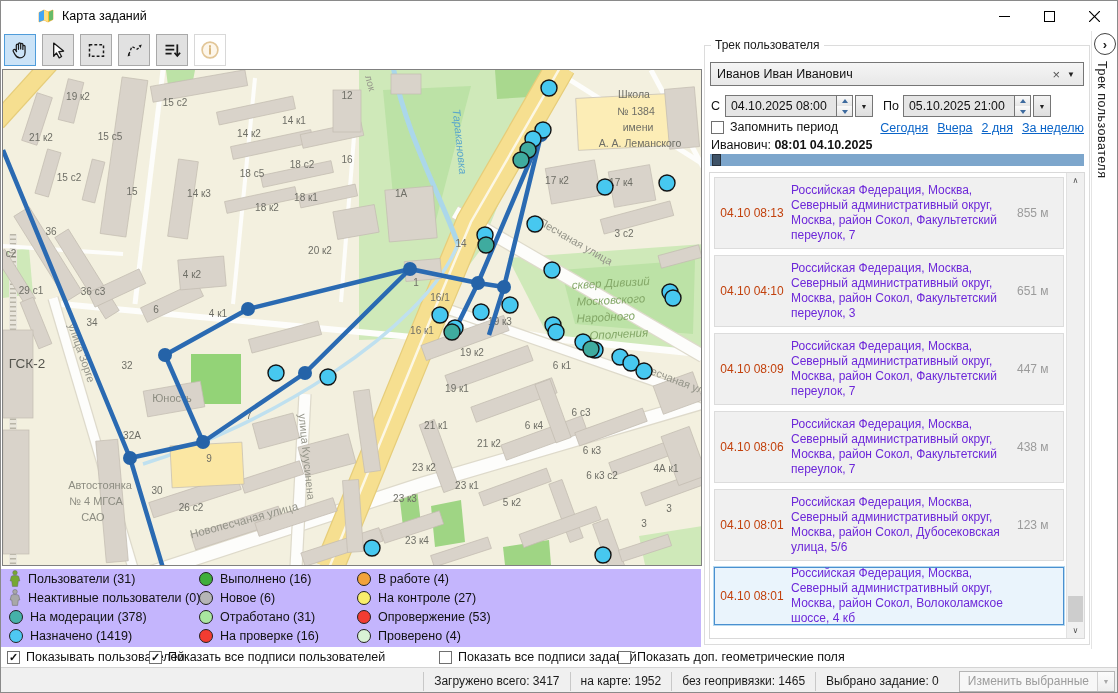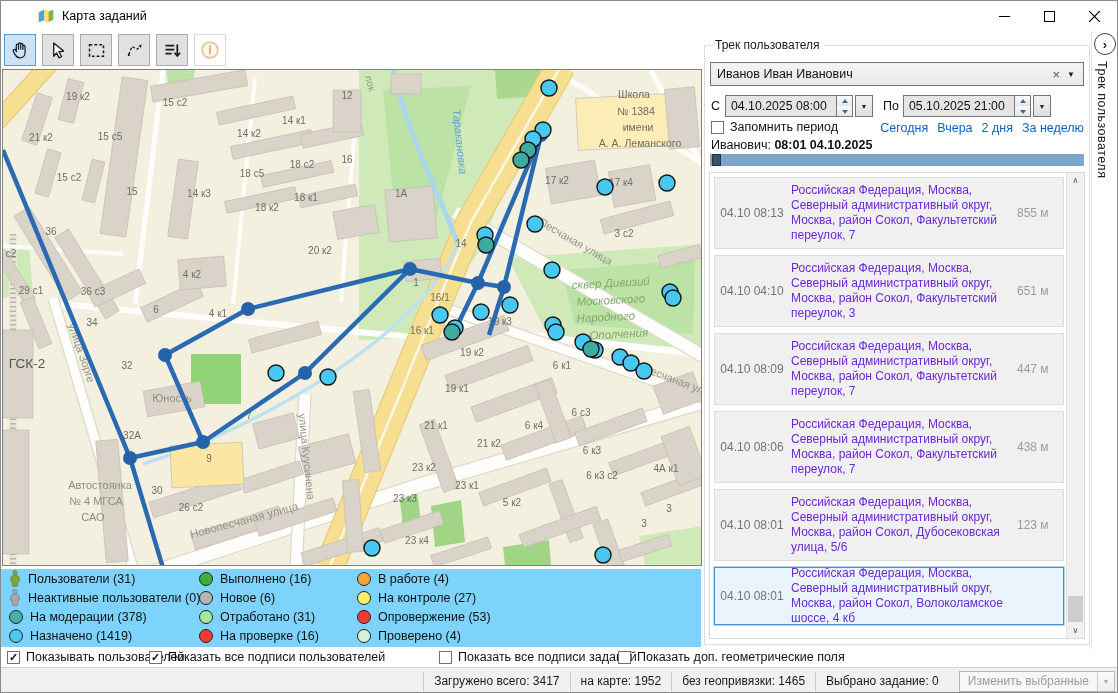--- a/index.html
+++ b/index.html
@@ -40,44 +40,44 @@
   .spin .up::after{content:"";border:3px solid transparent;border-bottom:4px solid #3d6a9e;margin-top:-4px;}
   .spin .dn::after{content:"";border:3px solid transparent;border-top:4px solid #3d6a9e;margin-bottom:-4px;}
   .dd-btn{position:absolute;top:0;width:18px;height:22px;border:1px solid #767676;
     background:linear-gradient(#f3f3f3,#dedede);display:flex;align-items:center;justify-content:center;
     font-size:7px;color:#222;box-sizing:border-box;}
   .cb-row{position:absolute;top:74px;left:6px;right:5px;height:16px;font-size:12.5px;color:#111;}
   .checkbox{width:13px;height:13px;border:1px solid #707070;background:#fff;display:inline-flex;
     align-items:center;justify-content:center;font-size:11px;font-weight:bold;color:#111;box-sizing:border-box;flex:none;}
   .cb-inline{display:flex;align-items:center;gap:6px;}
   .links{position:absolute;right:0;top:1px;display:flex;gap:9px;}
-  .link{color:#0a64c8;font-size:12.5px;cursor:pointer;}
+  .link{color:#0a64c8;text-decoration:underline;font-size:12.5px;cursor:pointer;}
   .sel-row{position:absolute;top:92px;left:6px;font-size:12.5px;color:#111;}
   .sel-val{font-weight:bold;}
   .slider{position:absolute;top:108px;left:5px;right:5px;height:12px;background:#7da6cc;}
   .slider-thumb{position:absolute;left:2px;top:0;width:9px;height:12px;background:#3d5166;border:1px solid #26303c;box-sizing:border-box;}
   .track-list{position:absolute;left:4px;right:4px;top:126px;bottom:5px;border:1px solid #d9d9d9;background:#fff;overflow:hidden;}
   .ti-container{position:absolute;left:0;right:17px;top:0;bottom:0;padding:4px 3px 0 4px;}
   .track-item{display:flex;align-items:center;background:#f0f0f0;border:1px solid #dcdcdc;box-sizing:border-box;
     height:72px;margin-bottom:6px;}
   .track-item.selected{background:#eaf4fc;border:1px solid #4a90d0;outline:1px solid #b7d9f0;height:58px;}
-  .ti-time{width:74px;text-align:center;color:#737373;font-size:12px;flex:none;}
+  .ti-time{width:74px;text-align:center;color:#c2410c;font-size:12px;flex:none;}
   .ti-addr{flex:1;font-size:12px;color:#6d28d9;line-height:15px;padding:2px;}
   .ti-dist{width:46px;color:#9b9b9b;font-size:12px;flex:none;padding-left:2px;}
   .vscroll{position:absolute;right:0;top:0;bottom:0;width:17px;background:#f0f0f0;border-left:1px solid #e2e2e2;}
   .vs-arrow{position:absolute;left:0;width:17px;height:15px;display:flex;align-items:center;justify-content:center;color:#505050;font-size:8px;}
   .vs-up{top:0;}.vs-dn{bottom:0;}
   .vs-thumb{position:absolute;left:1px;width:15px;height:26px;bottom:16px;background:#cdcdcd;}
   
   .splitter{position:absolute;left:1090px;top:30px;width:1px;height:634px;background:#e4e4e4;}
   .expander{position:absolute;left:1093px;top:32px;width:20px;height:20px;border:1.5px solid #444;border-radius:50%;
     display:flex;align-items:center;justify-content:center;font-size:13px;font-weight:bold;color:#222;}
   .vlabel{position:absolute;left:1094px;top:60px;writing-mode:vertical-rl;font-size:12.5px;color:#222;letter-spacing:.5px;}
   
-  .legend{position:absolute;left:0;top:568px;width:700px;height:78px;background:#7dd3fc;}
+  .legend{position:absolute;left:0;top:568px;width:700px;height:78px;background:#c4b5fd;}
   .legend-col{position:absolute;top:0;}
   .legend-item{height:19px;display:flex;align-items:center;font-size:12.5px;color:#111;gap:7px;}
   .legend-circle{width:14px;height:14px;border-radius:50%;border:1px solid #222;box-sizing:border-box;flex:none;}
   .legend-person{width:12px;display:flex;justify-content:center;flex:none;}
   
   .filters{position:absolute;left:0;top:648px;width:1118px;height:18px;background:#fff;}
   .filter-item{position:absolute;top:1px;display:flex;align-items:center;font-size:12.5px;color:#111;gap:6px;}
   
   .statusbar{position:absolute;left:0;top:666px;width:1118px;height:27px;background:#f0f0f0;border-top:1px solid #d4d4d4;
     display:flex;align-items:center;justify-content:flex-end;box-sizing:border-box;}

